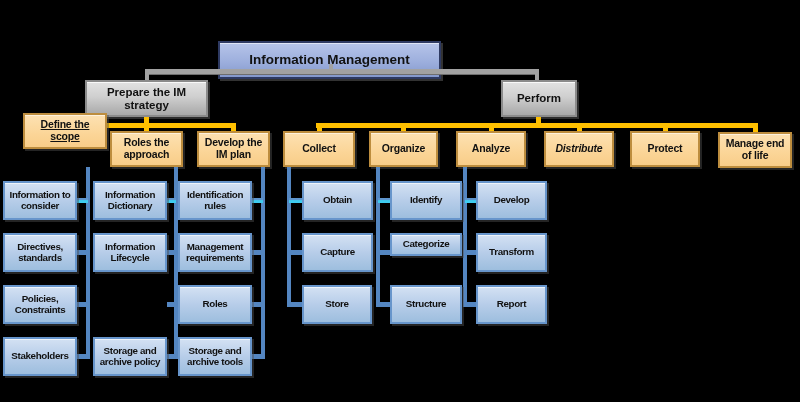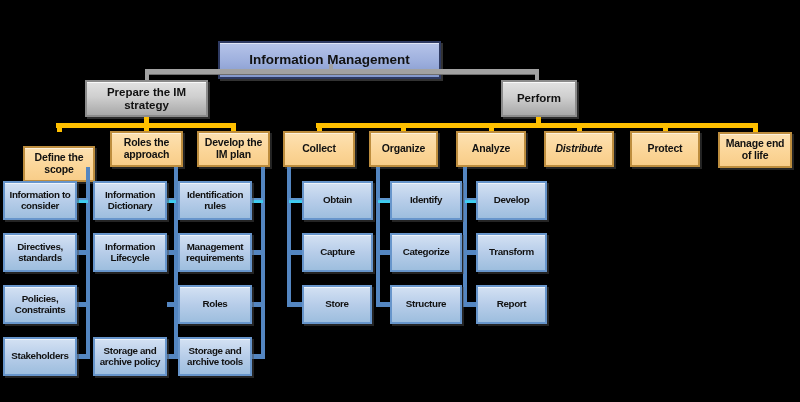--- a/index.html
+++ b/index.html
@@ -61,21 +61,21 @@
 
   <div class="conn c-orange" style="left:536px;top:117px;width:5px;height:7px;"></div>
   <div class="conn c-orange" style="left:316px;top:123px;width:442px;height:5px;"></div>
   <div class="conn c-orange" style="left:317px;top:127px;width:5px;height:5px;"></div>
   <div class="conn c-orange" style="left:401px;top:127px;width:5px;height:5px;"></div>
   <div class="conn c-orange" style="left:489px;top:127px;width:5px;height:5px;"></div>
   <div class="conn c-orange" style="left:577px;top:127px;width:5px;height:5px;"></div>
   <div class="conn c-orange" style="left:663px;top:127px;width:5px;height:5px;"></div>
   <div class="conn c-orange" style="left:753px;top:127px;width:5px;height:5px;"></div>
 
-  <div class="node orange" style="left:23px;top:146px;width:72px;height:36px;">Define the scope</div>
+  <div class="node orange" style="left:23px;top:113px;width:84px;height:36px;text-decoration:underline;">Define the scope</div>
   <div class="node orange" style="left:110px;top:131px;width:73px;height:36px;">Roles the approach</div>
   <div class="node orange" style="left:197px;top:131px;width:73px;height:36px;">Develop the IM plan</div>
   <div class="node orange" style="left:283px;top:131px;width:72px;height:36px;">Collect</div>
   <div class="node orange" style="left:369px;top:131px;width:69px;height:36px;">Organize</div>
   <div class="node orange" style="left:456px;top:131px;width:70px;height:36px;">Analyze</div>
   <div class="node orange" style="left:544px;top:131px;width:70px;height:36px;font-style:italic;">Distribute</div>
   <div class="node orange" style="left:630px;top:131px;width:70px;height:36px;">Protect</div>
   <div class="node orange" style="left:718px;top:132px;width:74px;height:36px;">Manage end of life</div>
 
   <div class="conn c-blue" style="left:86px;top:167px;width:4px;height:192px;"></div>
@@ -125,20 +125,20 @@
   <div class="node blue" style="left:178px;top:181px;width:74px;height:39px;">Identification rules</div>
   <div class="node blue" style="left:178px;top:233px;width:74px;height:39px;">Management requirements</div>
   <div class="node blue" style="left:178px;top:285px;width:74px;height:39px;">Roles</div>
   <div class="node blue" style="left:178px;top:337px;width:74px;height:39px;">Storage and archive tools</div>
 
   <div class="node blue" style="left:302px;top:181px;width:71px;height:39px;">Obtain</div>
   <div class="node blue" style="left:302px;top:233px;width:71px;height:39px;">Capture</div>
   <div class="node blue" style="left:302px;top:285px;width:70px;height:39px;">Store</div>
 
   <div class="node blue" style="left:390px;top:181px;width:72px;height:39px;">Identify</div>
-  <div class="node blue" style="left:390px;top:233px;width:72px;height:39px;">Categorize</div>
+  <div class="node blue" style="left:390px;top:233px;width:72px;height:23px;">Categorize</div>
   <div class="node blue" style="left:390px;top:285px;width:72px;height:39px;">Structure</div>
 
   <div class="node blue" style="left:476px;top:181px;width:71px;height:39px;">Develop</div>
   <div class="node blue" style="left:476px;top:233px;width:71px;height:39px;">Transform</div>
   <div class="node blue" style="left:476px;top:285px;width:71px;height:39px;">Report</div>
 
 </div>
 
 </body></html>

